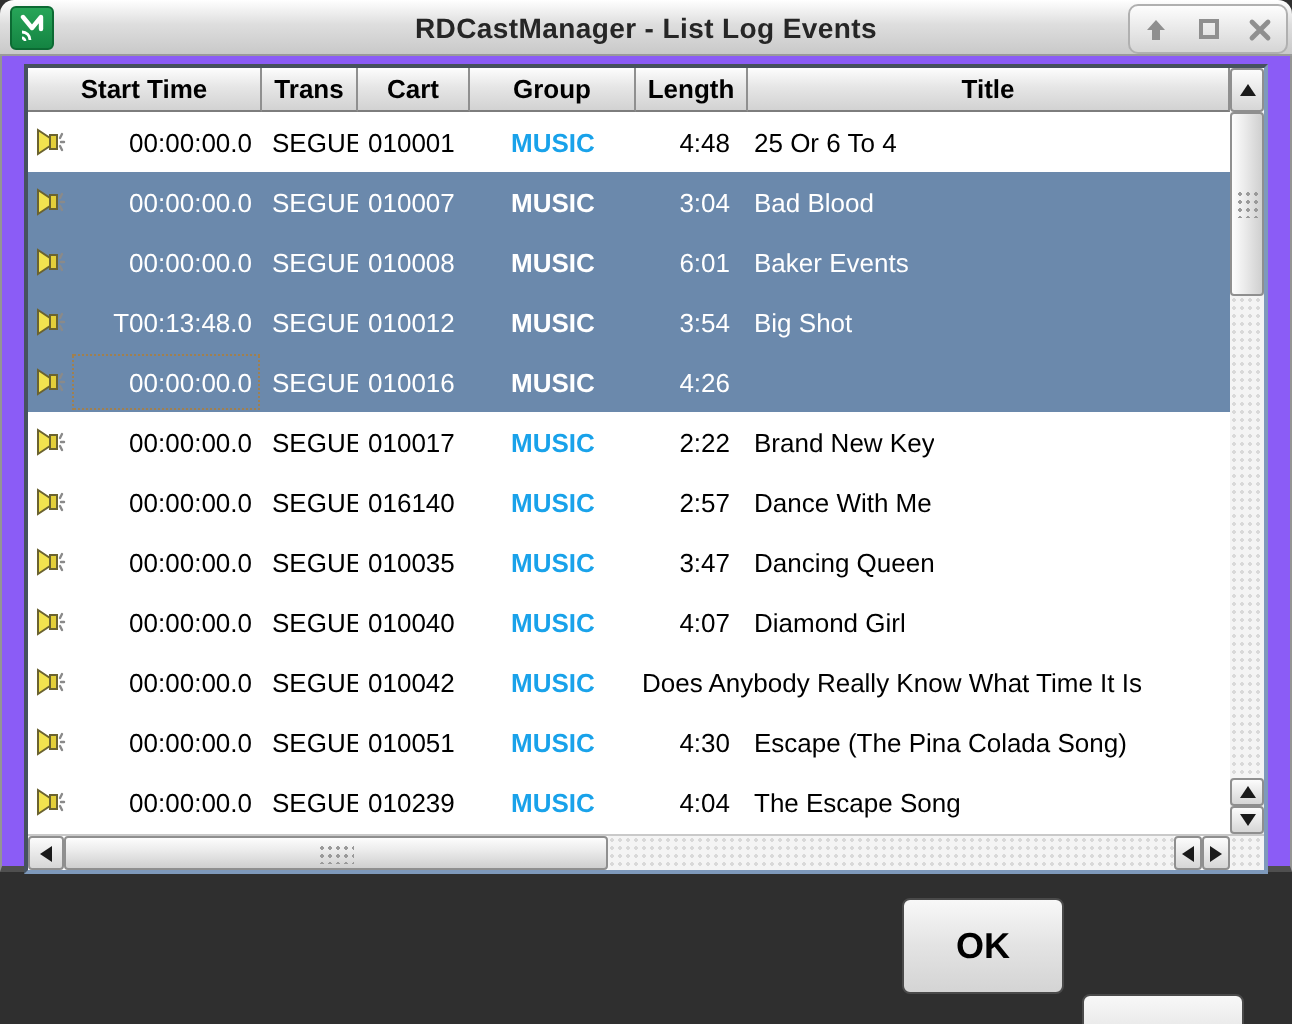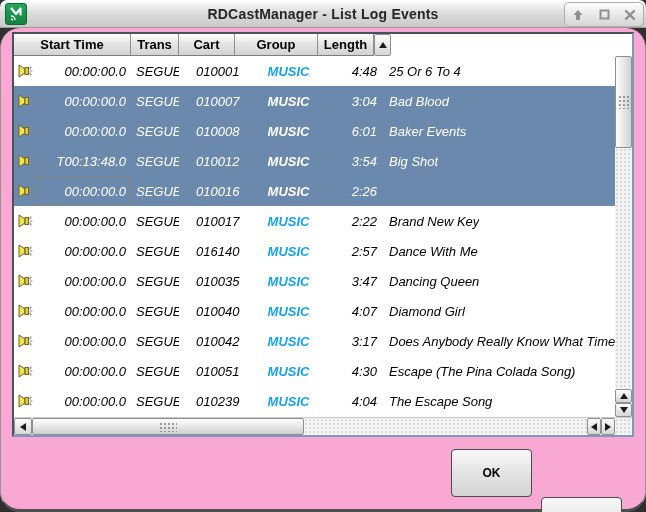--- a/index.html
+++ b/index.html
@@ -1,21 +1,21 @@
 <!DOCTYPE html>
 <html style="--sel-bg: #6b89ac; --music: #19a2ea;"><head>
 <meta charset="utf-8">
 <style>
   html,body{margin:0;padding:0;}
   body{
     width:646px;height:512px;background:#2f2f2f;overflow:hidden;
     font-family:"Liberation Sans", sans-serif;
     -webkit-font-smoothing:antialiased;
   }
-  .window{width:646px;height:512px;position:relative;}
+  .window{width:646px;height:436px;position:relative;}
 
   
   .titlebar{
     height:27px;border-radius:7px 7px 0 0;
     background:linear-gradient(#ffffff,#dedede 45%,#c9c9c9);
     border-bottom:1px solid #9a9a9a;
     position:relative;display:flex;align-items:center;
   }
   .titlebar-icon{
     width:20px;height:20px;margin-left:5px;border-radius:3px;
@@ -31,25 +31,24 @@
     position:absolute;right:2px;top:2px;height:23px;width:78px;
     background:linear-gradient(#fdfdfd,#d5d5d5);
     border:1px solid #b0b0b0;border-radius:5px;
     display:flex;align-items:center;justify-content:space-around;
   }
   .ctrl{width:22px;height:21px;display:flex;align-items:center;justify-content:center;cursor:default;}
 
   
   .dialog-body{
     position:absolute;top:28px;bottom:0;left:0;right:0;
-    background:#f9a8d4;
+    background:#8b5cf6;
     border-left:1px solid #949494;border-right:1px solid #949494;
     border-bottom:3px solid #4f4f4f;
     box-sizing:border-box;
-    border-radius:20px;
   }
 
   
   .table-frame{
     position:absolute;left:11px;top:4px;width:622px;height:405px;
     border:2px solid;border-color:#46525e #7e99bb #7e99bb #46525e;
     background:#ffffff;box-sizing:border-box;
     display:flex;flex-direction:column;
   }
   .header-row{height:22px;display:flex;flex:none;}
@@ -57,35 +56,35 @@
     background:linear-gradient(#fdfdfd,#e6e6e6 45%,#d2d2d2);
     border-right:1px solid #8f8f8f;border-bottom:1px solid #7d7d7d;
     box-shadow:inset 0 1px 0 #ffffff;
     font-size:13px;font-weight:bold;color:#000;
     display:flex;align-items:center;justify-content:center;
     box-sizing:border-box;flex:none;overflow:hidden;
   }
   .c0{width:117px;} .c1{width:48px;} .c2{width:56px;} .c3{width:83px;}
   .c4{width:56px;} .c5{flex:1 1 auto;min-width:0;}
 
-  .content-row{flex:1 1 auto;display:flex;min-height:0;font-style:italic;}
+  .content-row{flex:1 1 auto;display:flex;min-height:0;}
   .viewport{width:601px;background:#ffffff;overflow:hidden;flex:none;}
 
   
   .row{height:30px;display:flex;align-items:stretch;font-size:13px;color:#000;}
   .row.selected{background:var(--sel-bg,#6b89ac);color:#ffffff;}
   .cell{display:flex;align-items:center;box-sizing:border-box;flex:none;overflow:hidden;white-space:nowrap;}
   .cell-start{position:relative;justify-content:flex-end;padding-right:5px;}
   .cell-start .spk{position:absolute;left:3px;top:6px;width:18px;height:18px;}
   .cell-start.focused::after{
     content:"";position:absolute;left:22px;right:1px;top:1px;bottom:1px;
     border:1px dotted #a08050;pointer-events:none;
   }
   .cell.c1{padding-left:5px;}
-  .cell.c2{padding-left:5px;margin-left:12px;}
+  .cell.c2{padding-left:5px;}
   .cell.c3{justify-content:center;font-weight:bold;color:var(--music,#19a2ea);}
   .row.selected .cell.c3{color:#ffffff;}
   .cell.c4{justify-content:flex-end;padding-right:9px;}
   .cell.c5{padding-left:3px;}
 
   
   .sbtn{
     background:linear-gradient(#fcfcfc,#d6d6d6);
     border:1px solid #8f8f8f;border-radius:2px;box-sizing:border-box;
     display:flex;align-items:center;justify-content:center;flex:none;
@@ -132,21 +131,21 @@
   }
   .hbtn-sm{width:14px;height:17px;}
   .hcorner{width:17px;flex:none;background-color:#f4f4f4;
     background-image:radial-gradient(#d9d9d9 0.9px,transparent 1px);background-size:4px 4px;}
 
   
   .btn{
     position:absolute;width:81px;height:48px;
     background:linear-gradient(#f8f8f8,#e3e3e3 50%,#d4d4d4);
     border:1px solid #4a4a4a;border-radius:4px;
-    font-family:"Liberation Sans",sans-serif;font-size:12px;font-weight:bold;color:#000;
+    font-family:"Liberation Sans",sans-serif;font-size:18px;font-weight:bold;color:#000;
     cursor:default;
   }
   .btn.ok{left:450px;top:421px;}
   .btn.cancel{left:540px;top:421px;margin-top:48px;}
 </style>
 </head>
 <body>
 
 <div class="window">
 
@@ -181,20 +180,21 @@
   <div class="dialog-body">
 
     <div class="table-frame">
 
       <div class="header-row">
         <div class="hcell c0">Start Time</div>
         <div class="hcell c1">Trans</div>
         <div class="hcell c2">Cart</div>
         <div class="hcell c3">Group</div>
         <div class="hcell c4">Length</div>
+        <div class="hcell c5">Title</div>
         <div class="sbtn vscroll-topbtn">
             <div class="tri tri-up"></div>
           </div>
       </div>
 
       <div class="content-row">
         <div class="viewport" id="rows-container">
   <div class="row">
     <div class="cell c0 cell-start">
       <span class="spk">
@@ -274,21 +274,21 @@
           <polygon points="2,3 8,7 8,11 2,15" fill="#f2e34f" stroke="#6b6330" stroke-width="1"></polygon>
           <rect x="8" y="5.5" width="3.5" height="7" fill="#e3cf3a" stroke="#6b6330" stroke-width="1"></rect>
           <path d="M14 5 L13 7 M15 9 L13.5 9 M14 13 L13 11" stroke="#8a8a8a" stroke-width="1.2" fill="none" stroke-linecap="round"></path>
         </svg>
       </span>
       <span>00:00:00.0</span>
     </div>
     <div class="cell c1">SEGUE</div>
     <div class="cell c2">010016</div>
     <div class="cell c3">MUSIC</div>
-    <div class="cell c4">2:26</div>
+    <div class="cell c4">4:26</div>
   </div>
 
   <div class="row">
     <div class="cell c0 cell-start">
       <span class="spk">
         <svg width="18" height="18" viewBox="0 0 18 18">
           <polygon points="2,3 8,7 8,11 2,15" fill="#f2e34f" stroke="#6b6330" stroke-width="1"></polygon>
           <rect x="8" y="5.5" width="3.5" height="7" fill="#e3cf3a" stroke="#6b6330" stroke-width="1"></rect>
           <path d="M14 5 L13 7 M15 9 L13.5 9 M14 13 L13 11" stroke="#8a8a8a" stroke-width="1.2" fill="none" stroke-linecap="round"></path>
         </svg>
@@ -363,21 +363,20 @@
           <polygon points="2,3 8,7 8,11 2,15" fill="#f2e34f" stroke="#6b6330" stroke-width="1"></polygon>
           <rect x="8" y="5.5" width="3.5" height="7" fill="#e3cf3a" stroke="#6b6330" stroke-width="1"></rect>
           <path d="M14 5 L13 7 M15 9 L13.5 9 M14 13 L13 11" stroke="#8a8a8a" stroke-width="1.2" fill="none" stroke-linecap="round"></path>
         </svg>
       </span>
       <span>00:00:00.0</span>
     </div>
     <div class="cell c1">SEGUE</div>
     <div class="cell c2">010042</div>
     <div class="cell c3">MUSIC</div>
-    <div class="cell c4">3:17</div>
     <div class="cell c5">Does Anybody Really Know What Time It Is</div>
   </div>
 
   <div class="row">
     <div class="cell c0 cell-start">
       <span class="spk">
         <svg width="18" height="18" viewBox="0 0 18 18">
           <polygon points="2,3 8,7 8,11 2,15" fill="#f2e34f" stroke="#6b6330" stroke-width="1"></polygon>
           <rect x="8" y="5.5" width="3.5" height="7" fill="#e3cf3a" stroke="#6b6330" stroke-width="1"></rect>
           <path d="M14 5 L13 7 M15 9 L13.5 9 M14 13 L13 11" stroke="#8a8a8a" stroke-width="1.2" fill="none" stroke-linecap="round"></path>

